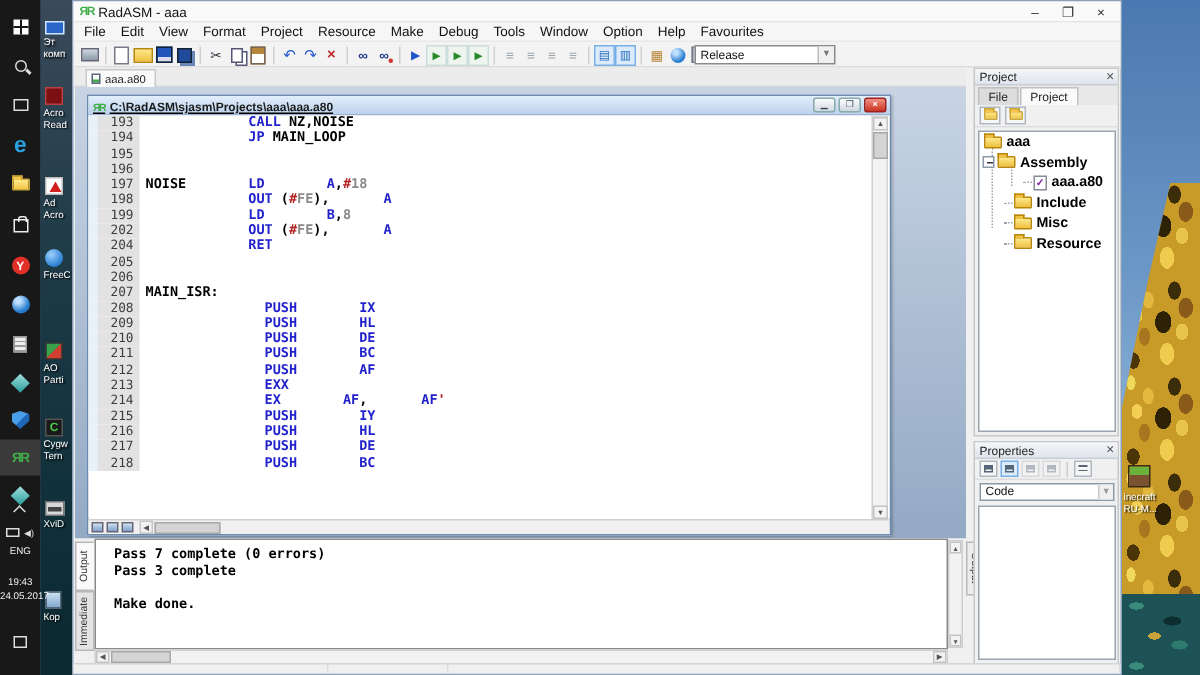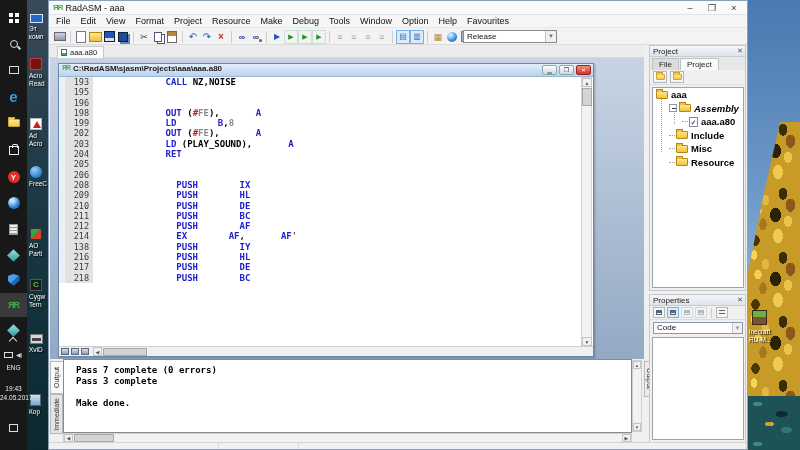--- a/index.html
+++ b/index.html
@@ -121,21 +121,21 @@
   #release-combo .arrow { position:absolute; right:0; top:0; width:11px; height:11px; background:#f0f0f0; border-left:1px solid #c0c0c0; text-align:center; font-size:6px; color:#777; line-height:11px; }
 
   #tabbar { position:absolute; left:0; top:44px; width:595px; height:13px; background:#ececec; border-bottom:1px solid #d8d8d8; }
   #doc-tab { position:absolute; left:8px; top:1px; height:12px; padding:0 6px 0 3px; background:#fafafa; border:1px solid #c8c8c8; border-bottom:none; display:flex; align-items:center; font-size:7.5px; color:#222; }
   #doc-tab .ticon { width:6px; height:7px; background:#fff; border:1px solid #567; margin-right:3px; box-shadow:inset 0 -2px 0 #3fae49; }
 
   #mdi { position:absolute; left:1px; top:57px; width:594px; height:301px; background:linear-gradient(180deg,#c8d4e4,#93a9c4); }
 
   
   #child { position:absolute; left:8px; top:5px; width:536px; height:294px; border:1px solid #6a8ab0; background:#fff; box-shadow:1px 1px 2px rgba(0,0,0,.25); }
-  #child-title { position:absolute; left:0; top:0; width:100%; height:13px; background:linear-gradient(#e3eefb,#bcd2ec); border-bottom:1px solid #9ab4d4; display:flex; align-items:flex-start; }
+  #child-title { position:absolute; left:0; top:0; width:100%; height:13px; background:linear-gradient(#e3eefb,#bcd2ec); border-bottom:1px solid #9ab4d4; display:flex; align-items:flex-end;text-decoration:underline; }
   #child-title .cicon { color:#3fae49; font-size:7px; font-weight:bold; letter-spacing:-1px; margin:0 3px; }
   #child-title-text { font-size:8px; font-weight:bold; color:#1a1a1a; white-space:nowrap; }
   #child-controls { position:absolute; right:2px; top:1px; display:flex; gap:2px; }
   .cbtn { width:15px; height:10px; border:1px solid #8aa; border-radius:2px; background:linear-gradient(#fdfdfd,#cfd8e4); font-size:6px; line-height:8px; text-align:center; color:#345; }
   .cbtn.close { background:linear-gradient(#f09080,#cc3322); border-color:#922; color:#fff; font-weight:bold; }
 
   #editor { position:absolute; left:0; top:13px; width:534px; height:268px; background:#fff; overflow:hidden; }
   .crow { display:flex; height:10.3px; line-height:10.3px; font-family:"DejaVu Sans Mono",monospace; font-size:9px; font-weight:bold; white-space:pre; }
   .cmg { width:6px; background:#e8f1fa; flex:none; }
   .cnum { width:28px; background:#e2e2e2; color:#3c3c3c; font-weight:normal; font-size:8.5px; text-align:right; padding-right:4px; flex:none; }
@@ -408,36 +408,39 @@
         <span id="child-title-text">C:\RadASM\sjasm\Projects\aaa\aaa.a80</span>
         <div id="child-controls">
           <span class="cbtn">▁</span>
           <span class="cbtn">❐</span>
           <span class="cbtn close">×</span>
         </div>
       </div>
       <div id="editor">
         <div id="codelines">
             <div class="crow"><span class="cmg"></span><span class="cnum">193</span><span class="ctxt"><span class="t-ws">      </span><span class="t-kw">CALL</span><span class="t-ws"> </span><span class="t-id">NZ</span><span class="t-pn">,</span><span class="t-id">NOISE</span></span></div>
+            <div class="crow"><span class="cmg"></span><span class="cnum">194</span><span class="ctxt"><span class="t-ws">      </span><span class="t-kw">JP</span><span class="t-ws"> </span><span class="t-id">MAIN_LOOP</span></span></div>
             <div class="crow"><span class="cmg"></span><span class="cnum">195</span><span class="ctxt"></span></div>
             <div class="crow"><span class="cmg"></span><span class="cnum">196</span><span class="ctxt"></span></div>
+            <div class="crow"><span class="cmg"></span><span class="cnum">197</span><span class="ctxt"><span class="t-lb">NOISE</span><span class="t-ws"> </span><span class="t-kw">LD</span><span class="t-ws"> </span><span class="t-reg">A</span><span class="t-pn">,</span><span class="t-sym">#</span><span class="t-num">18</span></span></div>
             <div class="crow"><span class="cmg"></span><span class="cnum">198</span><span class="ctxt"><span class="t-ws">      </span><span class="t-kw">OUT</span><span class="t-ws"> </span><span class="t-pn">(</span><span class="t-sym">#</span><span class="t-num">FE</span><span class="t-pn">)</span><span class="t-pn">,</span><span class="t-reg">A</span></span></div>
             <div class="crow"><span class="cmg"></span><span class="cnum">199</span><span class="ctxt"><span class="t-ws">      </span><span class="t-kw">LD</span><span class="t-ws"> </span><span class="t-reg">B</span><span class="t-pn">,</span><span class="t-num">8</span></span></div>
             <div class="crow"><span class="cmg"></span><span class="cnum">202</span><span class="ctxt"><span class="t-ws">      </span><span class="t-kw">OUT</span><span class="t-ws"> </span><span class="t-pn">(</span><span class="t-sym">#</span><span class="t-num">FE</span><span class="t-pn">)</span><span class="t-pn">,</span><span class="t-reg">A</span></span></div>
-            <div class="crow"><span class="cmg"></span><span class="cnum">203</span><span class="ctxt"><span class="t-ws">      </span><span class="t-kw">LD</span><span class="t-ws"> </span><span class="t-pn">(</span><span class="t-id">PLAY_SOUND</span><span class="t-pn">)</span><span class="t-pn">,</span><span class="t-reg">A</span></span></div>
             <div class="crow"><span class="cmg"></span><span class="cnum">204</span><span class="ctxt"><span class="t-ws">      </span><span class="t-kw">RET</span></span></div>
             <div class="crow"><span class="cmg"></span><span class="cnum">205</span><span class="ctxt"></span></div>
             <div class="crow"><span class="cmg"></span><span class="cnum">206</span><span class="ctxt"></span></div>
+            <div class="crow"><span class="cmg"></span><span class="cnum">207</span><span class="ctxt"><span class="t-lb">MAIN_ISR:</span></span></div>
             <div class="crow"><span class="cmg"></span><span class="cnum">208</span><span class="ctxt"><span class="t-ws">        </span><span class="t-kw">PUSH</span><span class="t-ws"> </span><span class="t-reg">IX</span></span></div>
             <div class="crow"><span class="cmg"></span><span class="cnum">209</span><span class="ctxt"><span class="t-ws">        </span><span class="t-kw">PUSH</span><span class="t-ws"> </span><span class="t-reg">HL</span></span></div>
             <div class="crow"><span class="cmg"></span><span class="cnum">210</span><span class="ctxt"><span class="t-ws">        </span><span class="t-kw">PUSH</span><span class="t-ws"> </span><span class="t-reg">DE</span></span></div>
             <div class="crow"><span class="cmg"></span><span class="cnum">211</span><span class="ctxt"><span class="t-ws">        </span><span class="t-kw">PUSH</span><span class="t-ws"> </span><span class="t-reg">BC</span></span></div>
             <div class="crow"><span class="cmg"></span><span class="cnum">212</span><span class="ctxt"><span class="t-ws">        </span><span class="t-kw">PUSH</span><span class="t-ws"> </span><span class="t-reg">AF</span></span></div>
+            <div class="crow"><span class="cmg"></span><span class="cnum">213</span><span class="ctxt"><span class="t-ws">        </span><span class="t-kw">EXX</span></span></div>
             <div class="crow"><span class="cmg"></span><span class="cnum">214</span><span class="ctxt"><span class="t-ws">        </span><span class="t-kw">EX</span><span class="t-ws"> </span><span class="t-reg">AF</span><span class="t-pn">,</span><span class="t-reg">AF</span><span class="t-sym">'</span></span></div>
-            <div class="crow"><span class="cmg"></span><span class="cnum">138</span><span class="ctxt"><span class="t-ws">        </span><span class="t-kw">PUSH</span><span class="t-ws"> </span><span class="t-reg">IY</span></span></div>
+            <div class="crow"><span class="cmg"></span><span class="cnum">215</span><span class="ctxt"><span class="t-ws">        </span><span class="t-kw">PUSH</span><span class="t-ws"> </span><span class="t-reg">IY</span></span></div>
             <div class="crow"><span class="cmg"></span><span class="cnum">216</span><span class="ctxt"><span class="t-ws">        </span><span class="t-kw">PUSH</span><span class="t-ws"> </span><span class="t-reg">HL</span></span></div>
             <div class="crow"><span class="cmg"></span><span class="cnum">217</span><span class="ctxt"><span class="t-ws">        </span><span class="t-kw">PUSH</span><span class="t-ws"> </span><span class="t-reg">DE</span></span></div>
             <div class="crow"><span class="cmg"></span><span class="cnum">218</span><span class="ctxt"><span class="t-ws">        </span><span class="t-kw">PUSH</span><span class="t-ws"> </span><span class="t-reg">BC</span></span></div>
           </div>
       </div>
       <div id="ed-vscroll" class="sb-track">
         <div class="sb-btn up">▲</div>
         <div class="sb-thumb"></div>
         <div class="sb-btn dn">▼</div>
       </div>
@@ -499,21 +502,21 @@
           <span class="fold"></span>
         </span>
     </div>
     <div id="ptree">
       <div class="vdot" style="left:8px;top:10px;height:54px"></div>
       <div class="vdot" style="left:21px;top:23px;height:13px"></div>
     <div class="trow" style="padding-left: 3px;">
           <span class="tico folder-open"></span>
           <span class="tlbl">aaa</span>
         </div>
-        <div class="trow" style="padding-left: 16px; font-style: italic;">
+        <div class="trow" style="padding-left: 2px;">
           <span class="texp">
             <span class="tdash"></span>
           </span>
           <span class="tico folder-open"></span>
           <span class="tlbl">Assembly</span>
         </div>
         <div class="trow" style="padding-left: 29px;">
           <span class="hdash"></span>
           <span class="tico file-asm"></span>
           <span class="tlbl">aaa.a80</span>

